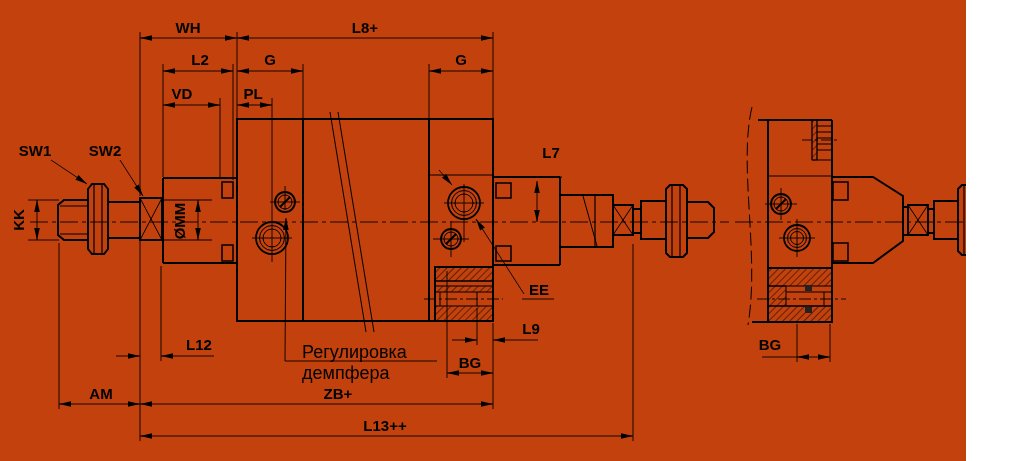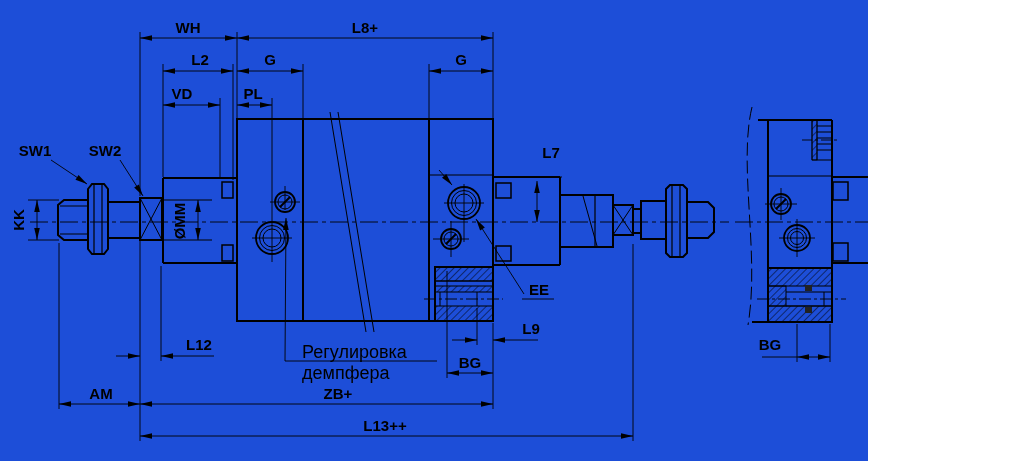--- a/index.html
+++ b/index.html
@@ -1,16 +1,16 @@
 <!DOCTYPE html>
 <html><head>
 <meta charset="utf-8">
 <style>
   html,body{margin:0;padding:0;background:#ffffff;}
-  .stage{width:868px;height:461px;background:#1d4ed8;position:relative;overflow:hidden;}
+  .stage{width:966px;height:461px;background:#c2410c;position:relative;overflow:hidden;}
   svg{display:block;}
   text{font-family:"Liberation Sans","DejaVu Sans",sans-serif;fill:#000;}
   .dim-label{font-size:15px;font-weight:bold;}
   .note-label{font-size:18px;font-weight:normal;}
 </style>
 </head>
 <body>
 
 <div class="stage">
 <svg width="1023" height="461" viewBox="0 0 1023 461">

